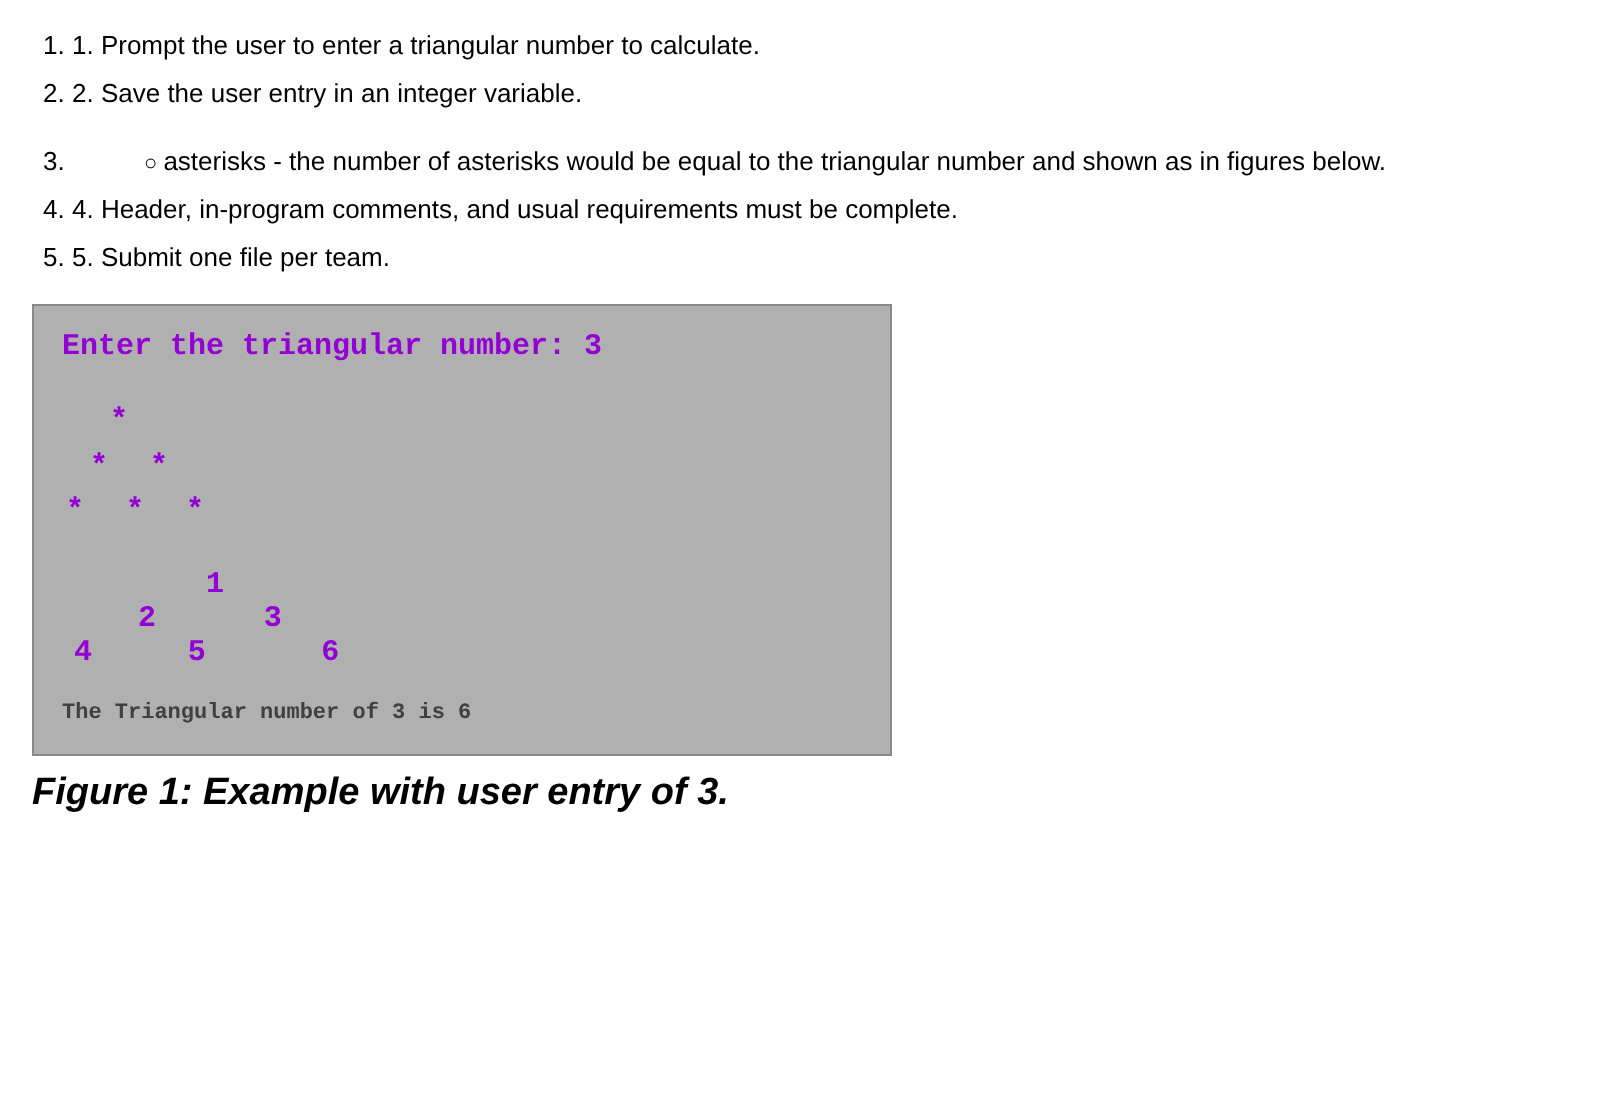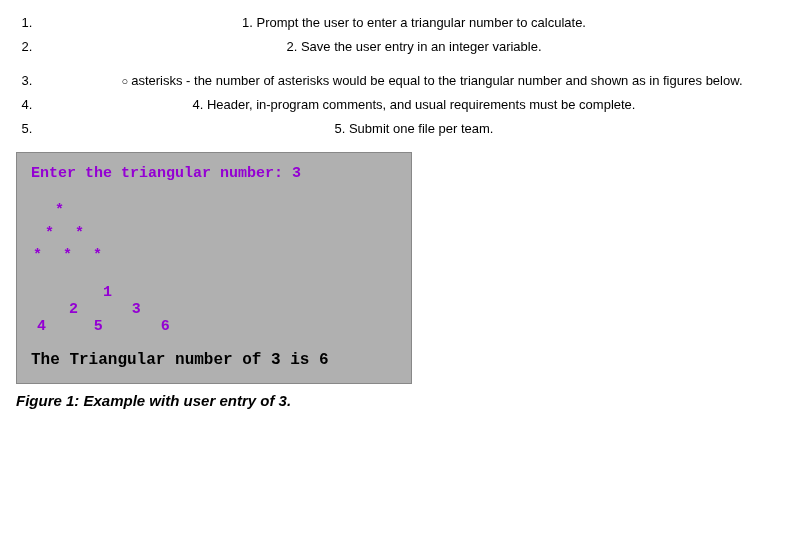--- a/index.html
+++ b/index.html
@@ -13,21 +13,20 @@
       font-size: 13px;
       background: #ffffff;
       color: #000000;
       width: 808px;
       min-height: 560px;
       padding: 12px 16px;
     }
 
     .instructions {
       margin-bottom: 12px;
-      text-align: center;
     }
 
     .instructions ol {
       padding-left: 20px;
       line-height: 1.7;
     }
 
     .instructions ol li {
       margin-bottom: 2px;
     }
@@ -45,21 +44,21 @@
     }
 
     .bold-italic {
       font-weight: bold;
       font-style: italic;
     }
 
     .terminal-box {
       background-color: #b0b0b0;
       border: 1px solid #888;
-      width: 396px;
+      width: 430px;
       padding: 12px 14px 14px 14px;
       margin-bottom: 8px;
       font-family: 'Courier New', Courier, monospace;
     }
 
     .terminal-line-top {
       color: #9400d3;
       font-size: 15px;
       font-weight: bold;
       margin-bottom: 18px;
@@ -81,28 +80,28 @@
       margin-bottom: 16px;
     }
 
     .number-row {
       color: #9400d3;
       font-size: 15px;
       font-weight: bold;
     }
 
     .terminal-line-bottom {
-      color: #000000;
-      font-size: 16px;
+      color: #404040;
+      font-size: 11px;
       font-weight: bold;
       margin-top: 10px;
     }
 
     .figure-caption {
-      font-size: 15px;
+      font-size: 19px;
       font-style: italic;
       font-weight: bold;
       margin-top: 4px;
     }
   </style>
 </head>
 <body>
 
 <div class="instructions">
   <ol>

